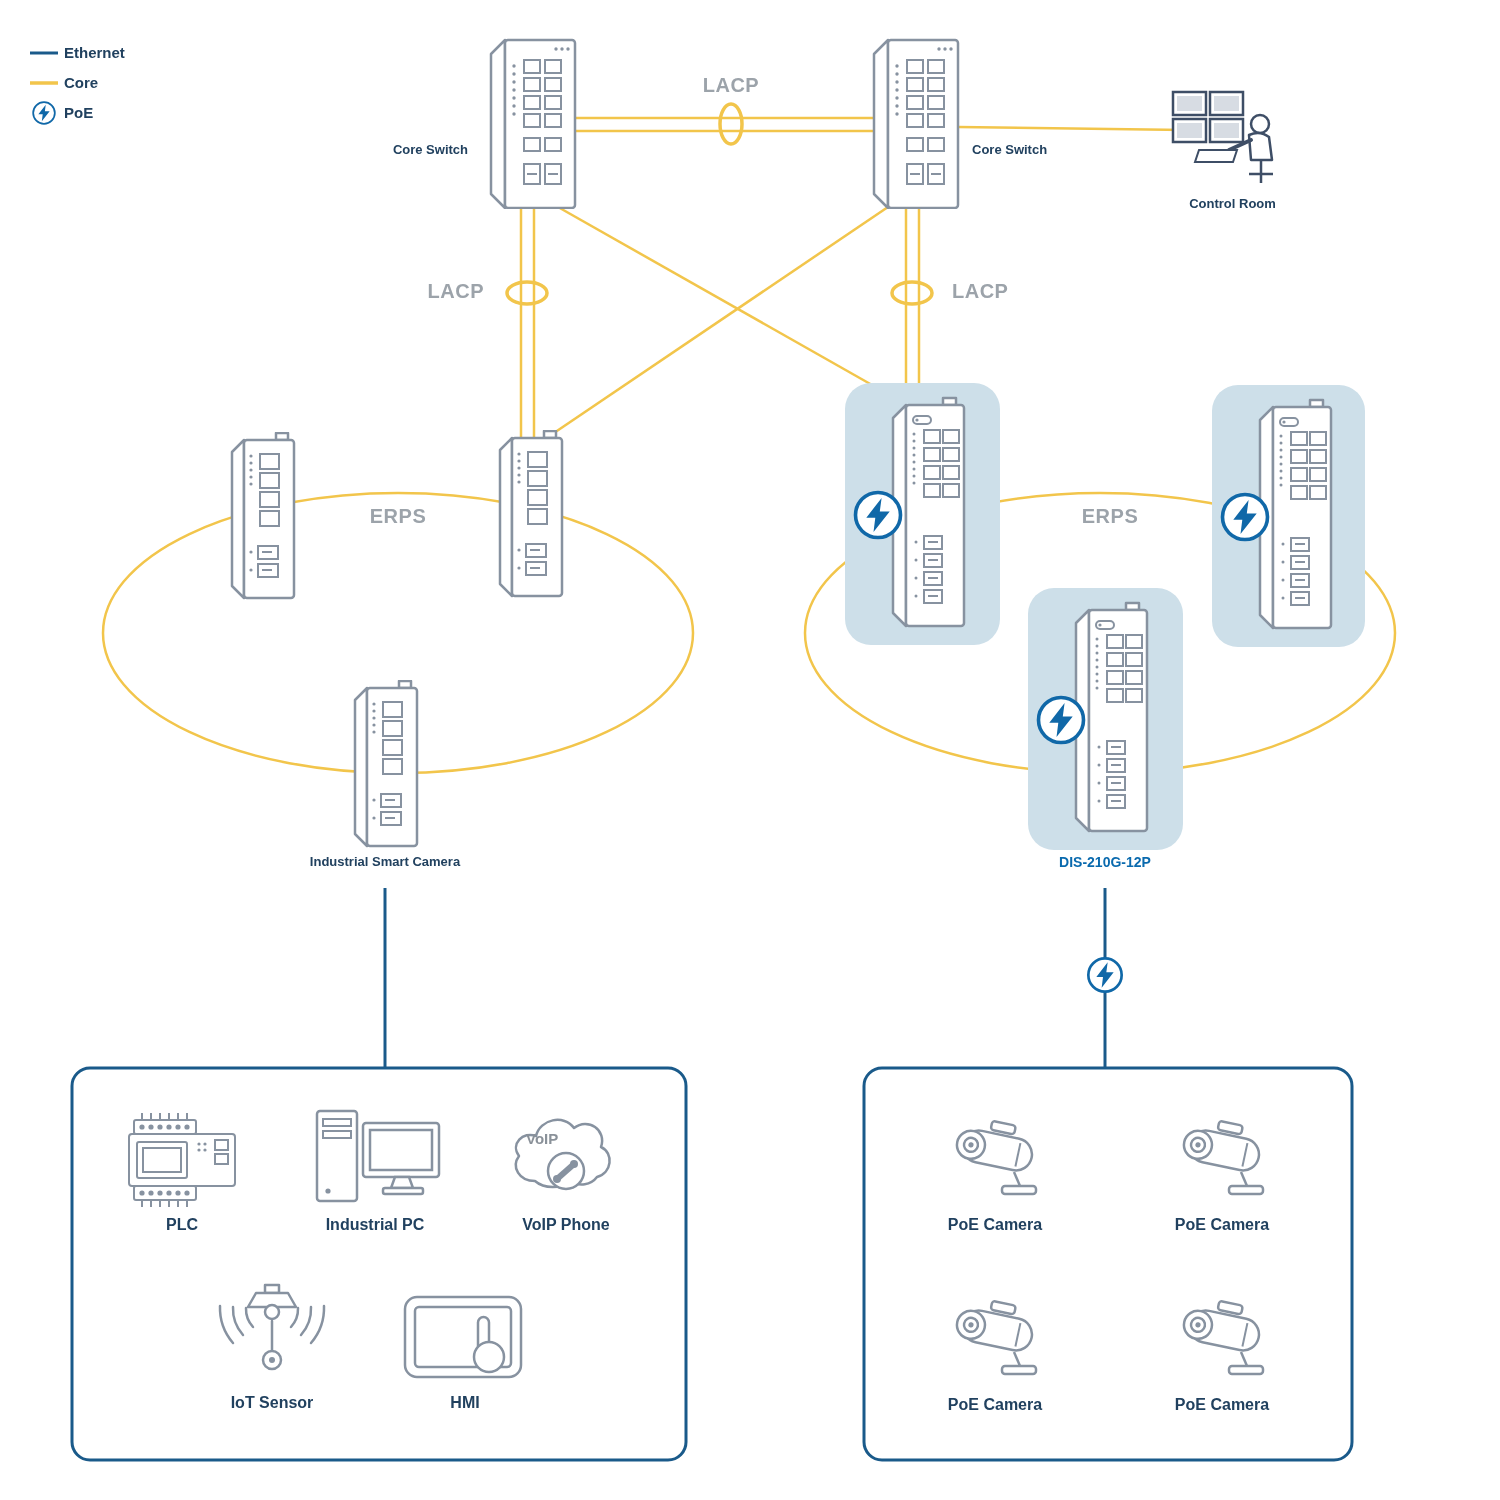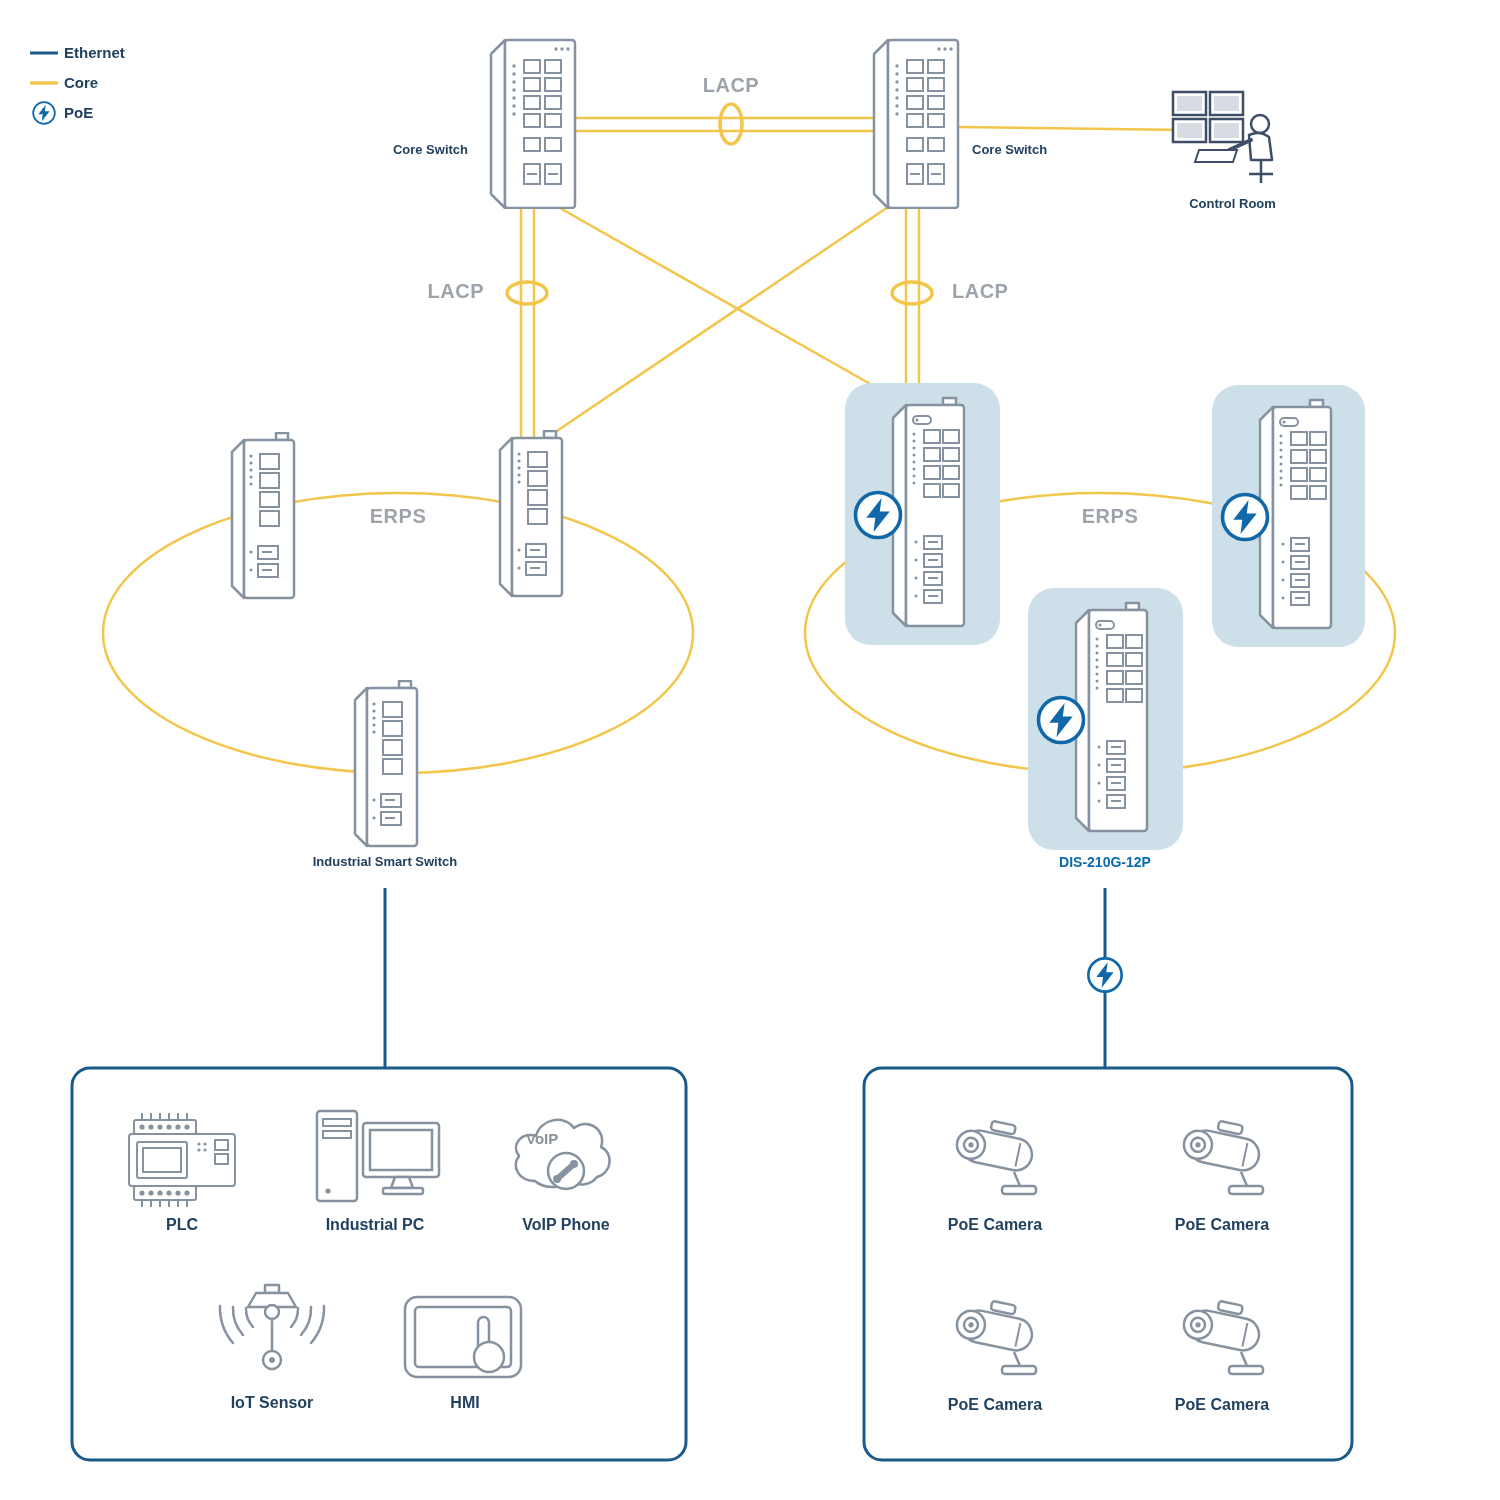--- a/index.html
+++ b/index.html
@@ -340,21 +340,21 @@
 
 <div class="proto center" style="left:656px;top:74px;width:150px">LACP</div>
 <div class="proto" style="left:372px;top:280px;width:112px;text-align:right">LACP</div>
 <div class="proto" style="left:952px;top:280px;width:112px">LACP</div>
 <div class="proto center" style="left:330px;top:505px;width:136px">ERPS</div>
 <div class="proto center" style="left:1042px;top:505px;width:136px">ERPS</div>
 
 <div class="lbl" style="left:326px;top:142px;width:142px;text-align:right">Core Switch</div>
 <div class="lbl" style="left:972px;top:142px;width:160px">Core Switch</div>
 <div class="lbl center" style="left:1145px;top:196px;width:175px">Control Room</div>
-<div class="lbl center" style="left:225px;top:854px;width:320px">Industrial Smart Switch</div>
+<div class="lbl center" style="left:225px;top:854px;width:320px">Industrial Smart Camera</div>
 <div class="model center" style="left:975px;top:854px;width:260px">DIS-210G-12P</div>
 
 <div class="cloudtxt" style="left:526px;top:1130px">VoIP</div>
 
 <div class="devlbl" style="left:102px;top:1216px">PLC</div>
 <div class="devlbl" style="left:295px;top:1216px">Industrial PC</div>
 <div class="devlbl" style="left:486px;top:1216px">VoIP Phone</div>
 <div class="devlbl" style="left:192px;top:1394px">IoT Sensor</div>
 <div class="devlbl" style="left:385px;top:1394px">HMI</div>
 

